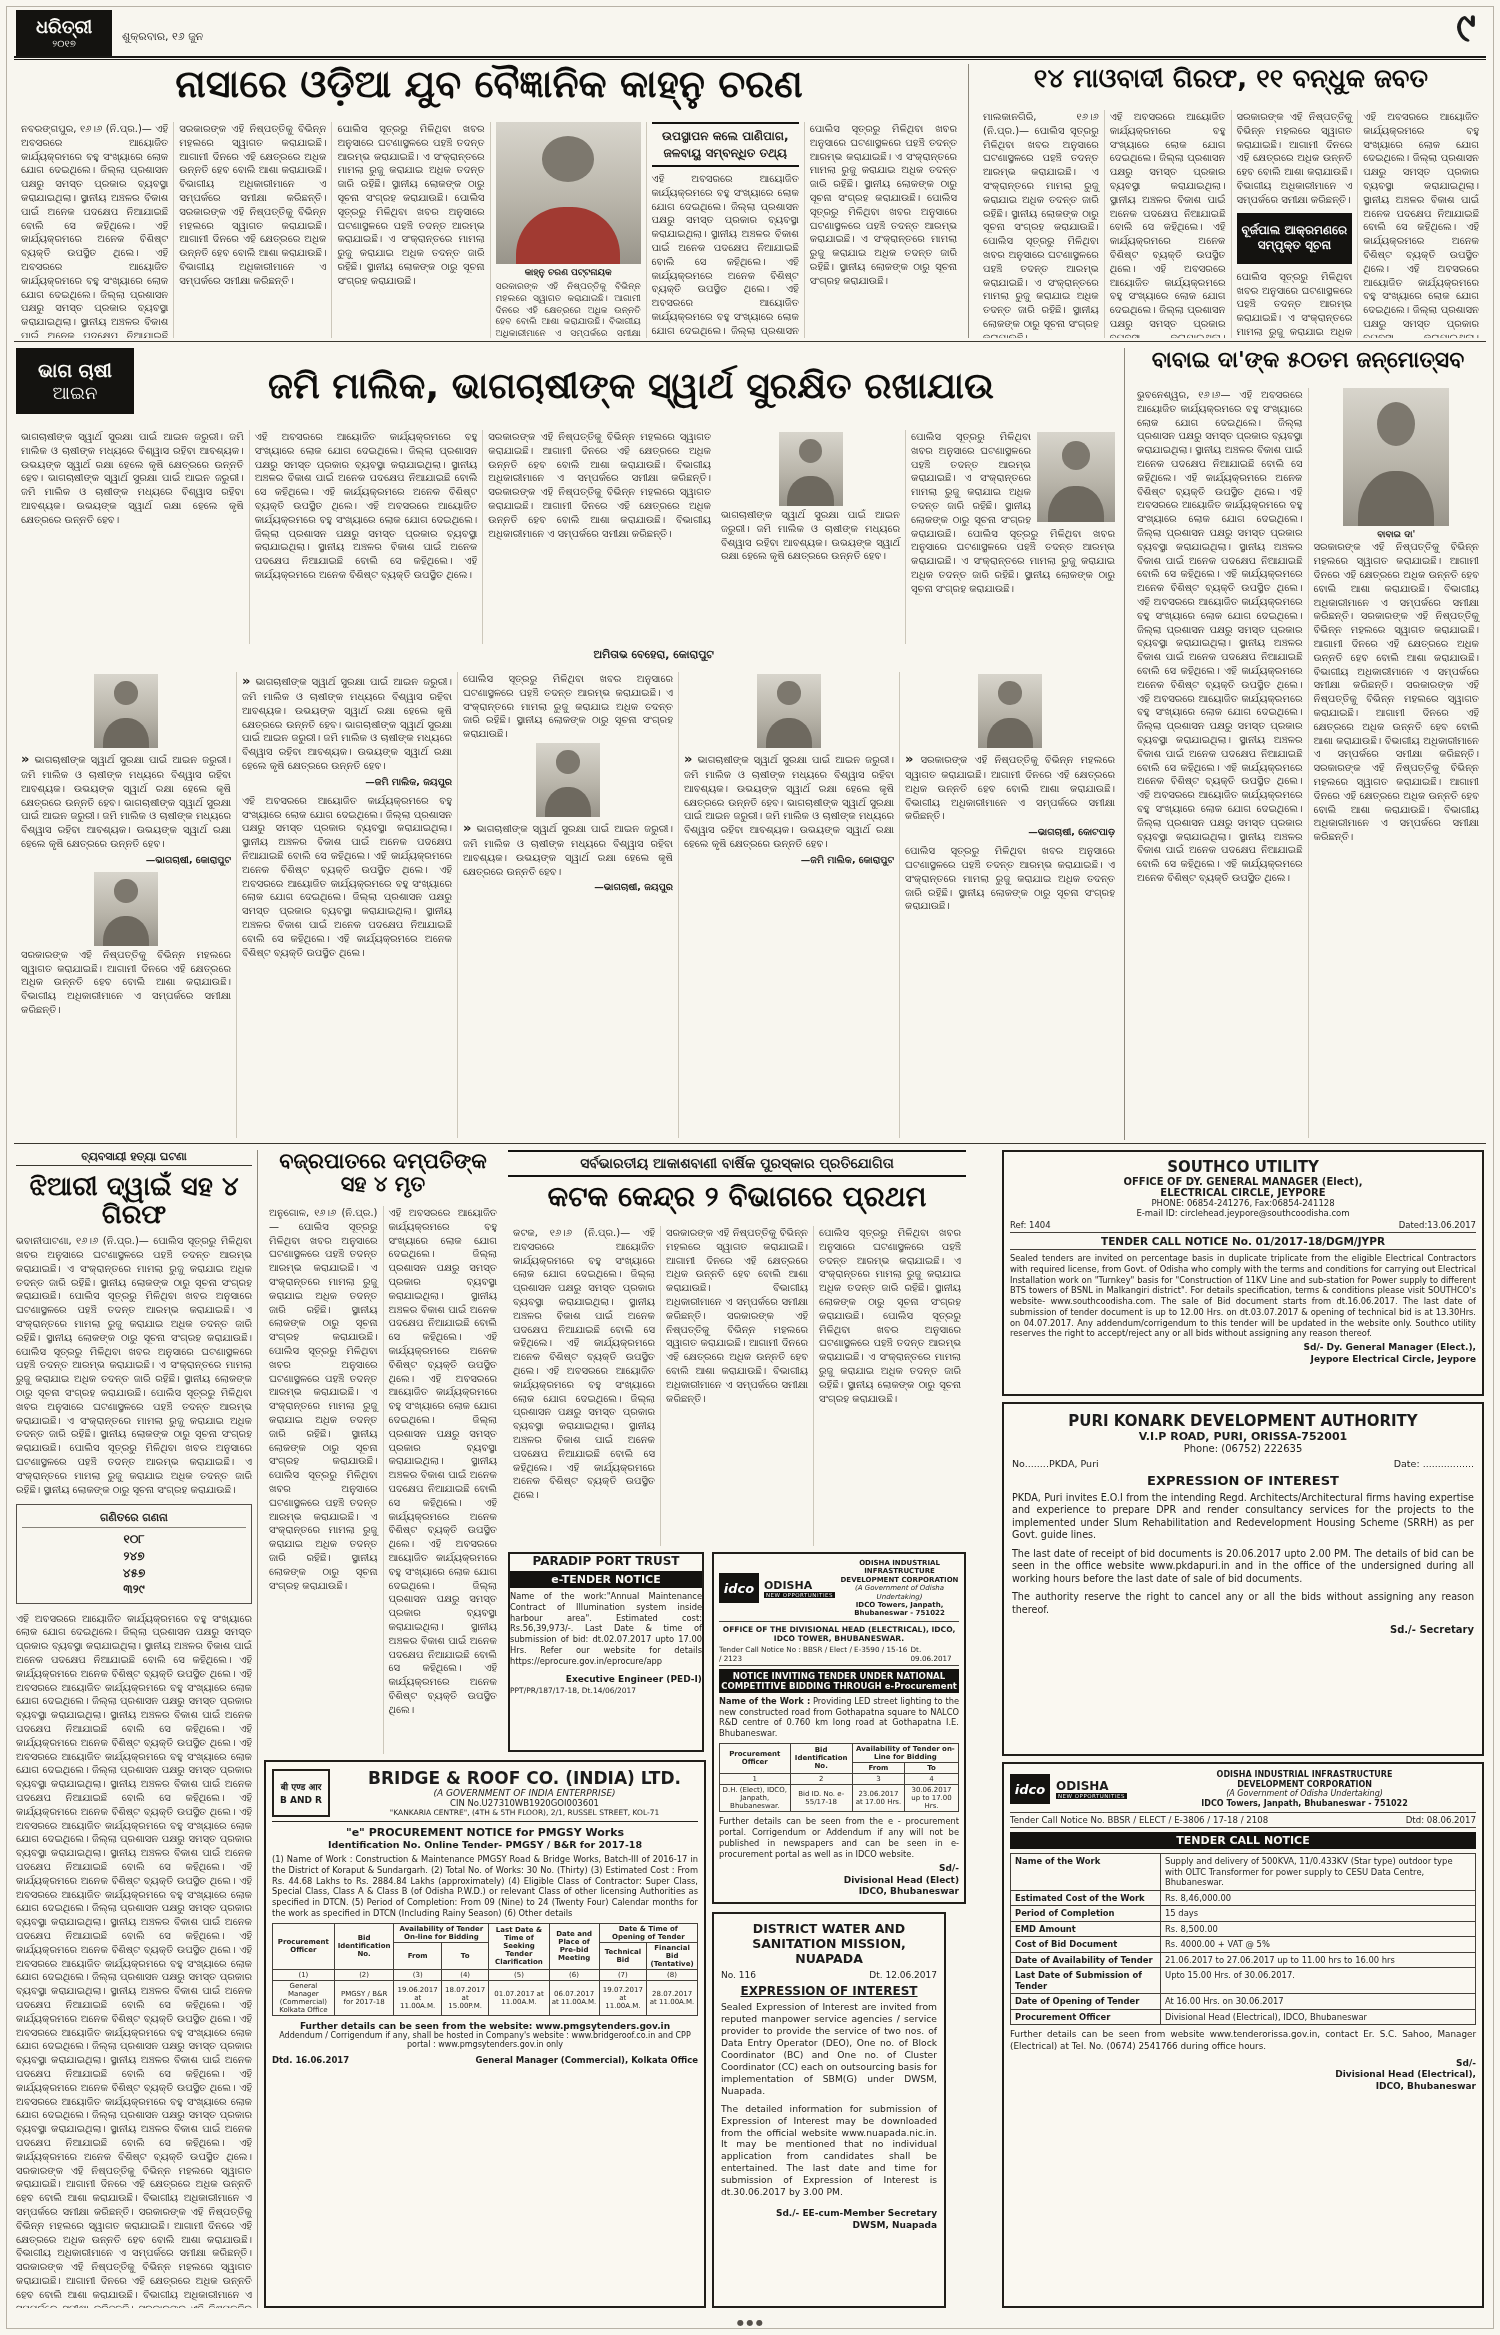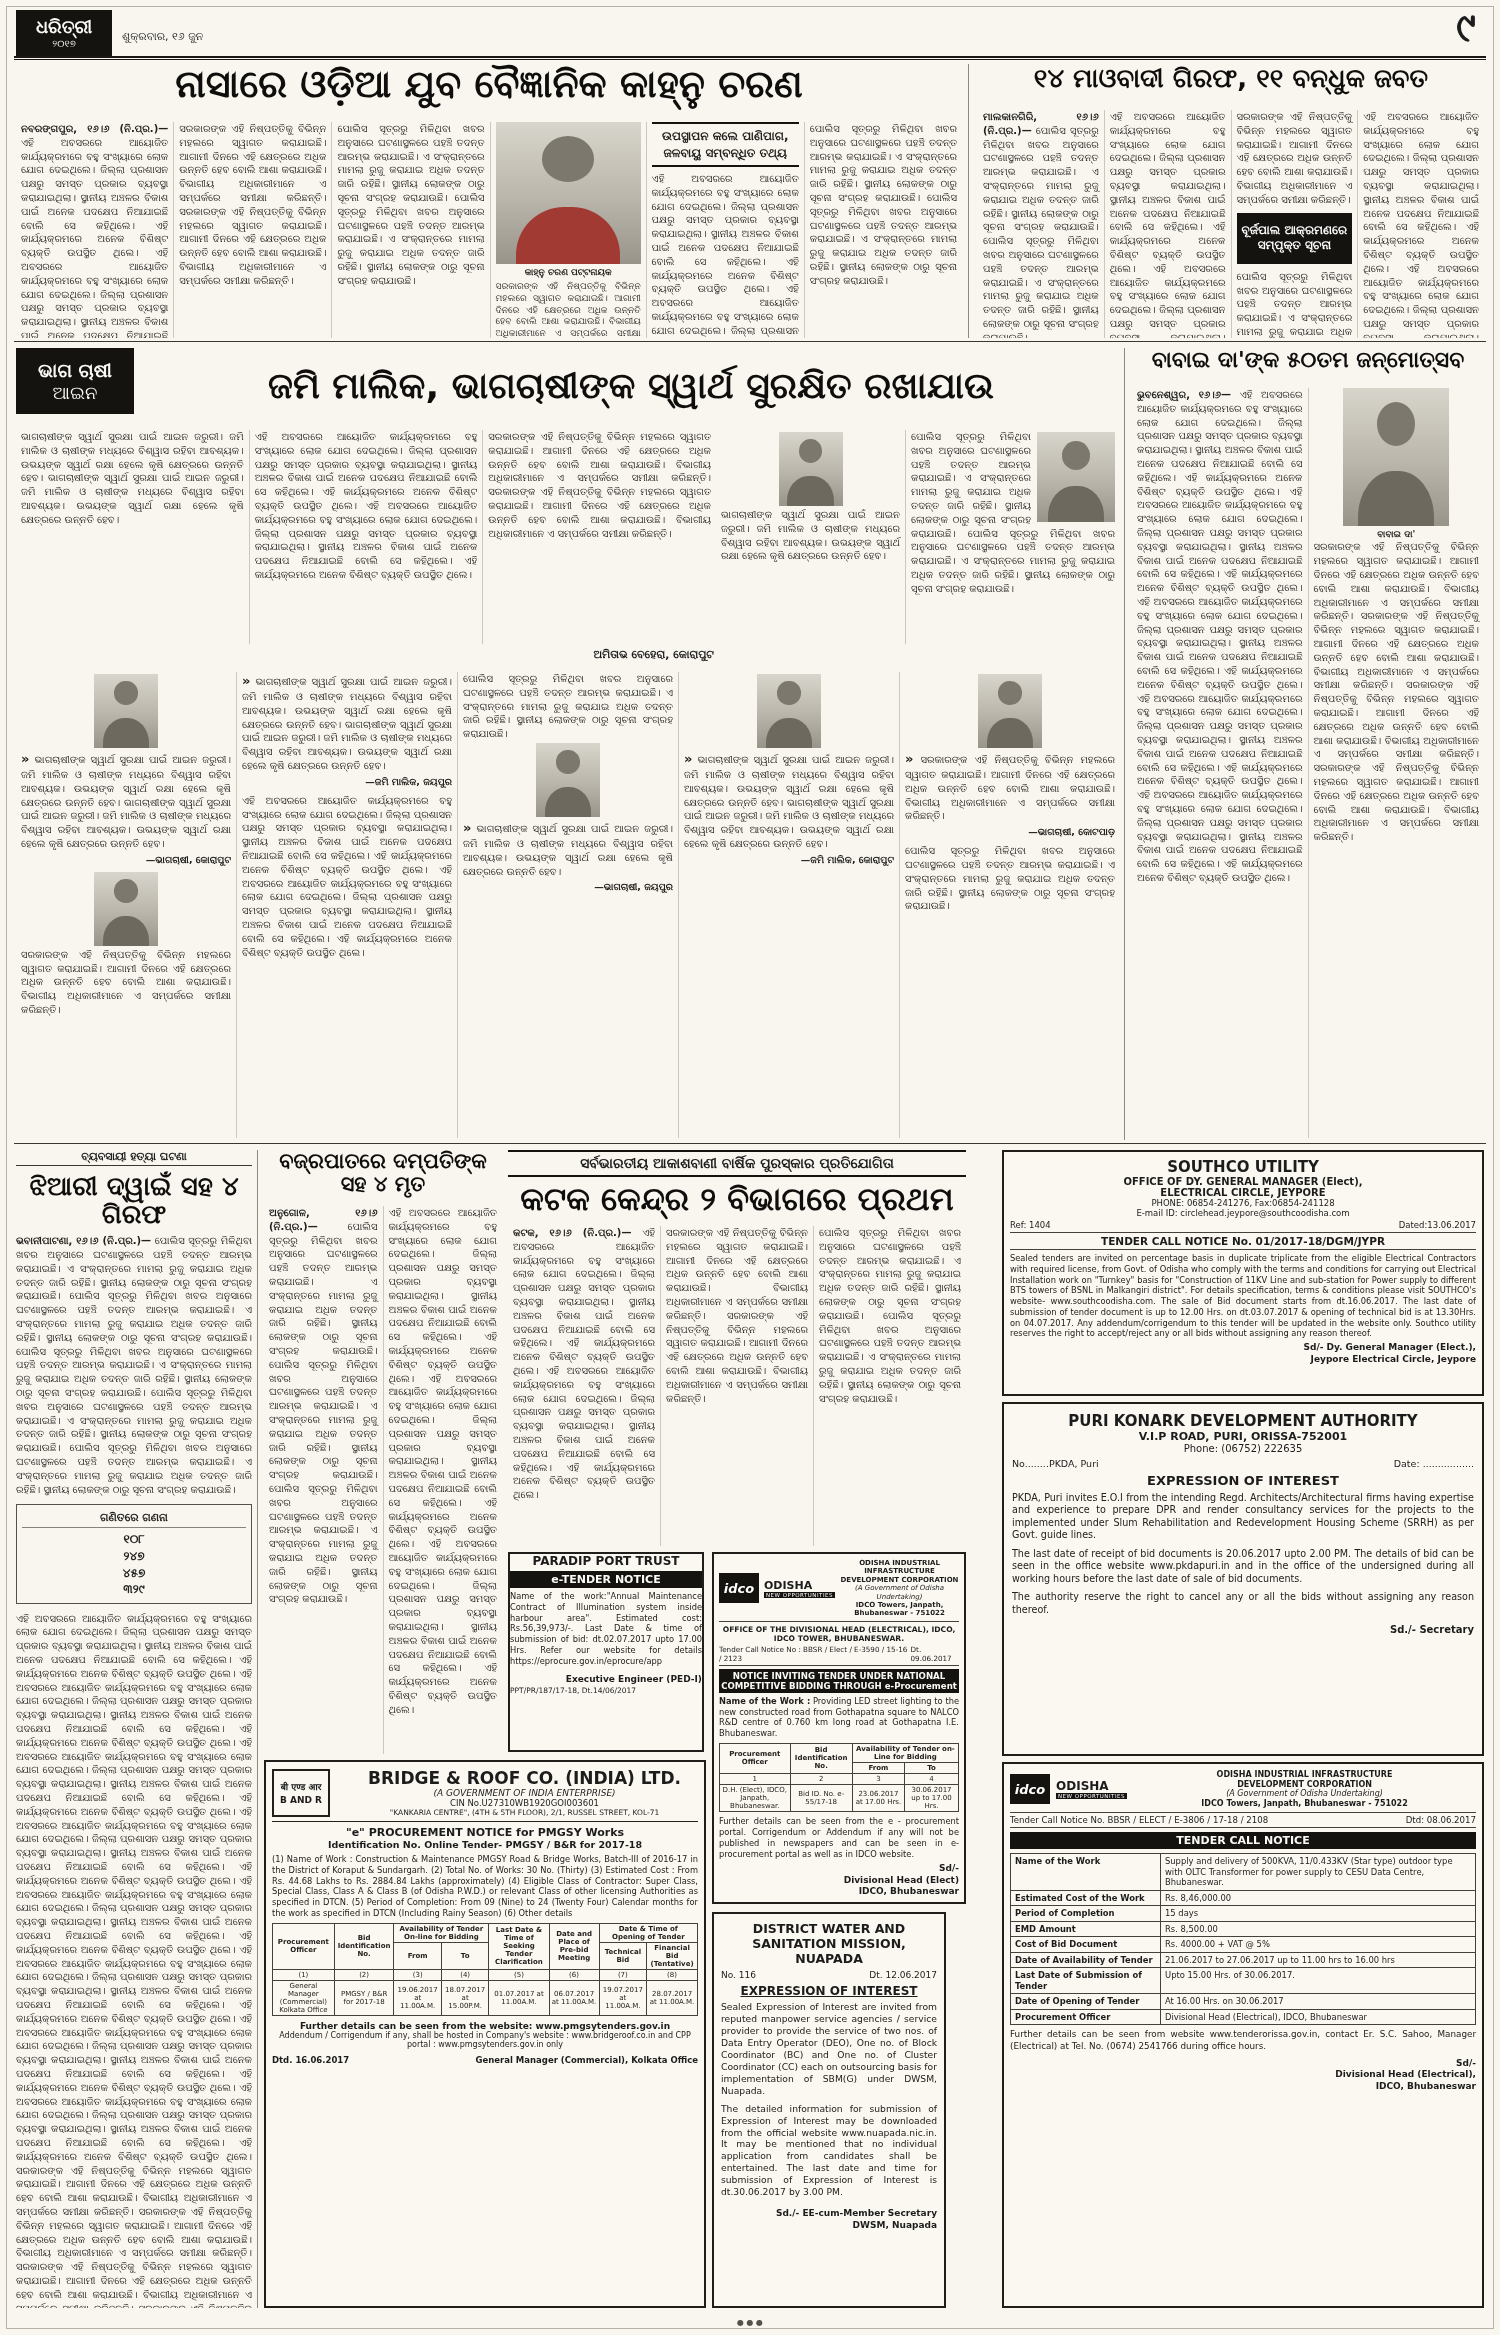--- a/index.html
+++ b/index.html
@@ -8,21 +8,21 @@
 .frame{position:absolute;inset:6px;border:1px solid #b8b2a6;pointer-events:none}
 .abs{position:absolute}
 .jt{text-align:justify}
 .b{font-weight:700}
 .ctr{text-align:center}
 .news{font-size:10px;line-height:1.38;color:#23211e}
 .cols{display:flex;height:100%;overflow:hidden}
 .col{flex:1;padding:0 5px;border-right:1px solid #ccc7ba;overflow:hidden}
 .col:last-child{border-right:0}
 .headline{font-weight:800;color:#0f0e0c;text-align:center;line-height:1.08}
-.dateline{font-weight:700}
+.dateline{font-weight:400}
 .inverse{background:#141310;color:#fbfaf5}
 .photo{position:relative;background:linear-gradient(180deg,#d8d5cc,#b9b5aa 55%,#98948a);overflow:hidden}
 .photo::before{content:"";position:absolute;left:32%;top:10%;width:36%;height:32%;border-radius:50%;background:#7d786e}
 .photo::after{content:"";position:absolute;left:14%;bottom:-8%;width:72%;height:48%;border-radius:46% 46% 0 0/70% 70% 0 0;background:#6e695f}
 .photo.red::after{background:#a13a32}
 .caption{font-size:9px;font-weight:700;text-align:center;padding-top:2px}
 .subbox{border-top:2px solid #141310;border-bottom:2px solid #141310;font-weight:800;font-size:12px;text-align:center;padding:4px 2px;margin:0 0 5px}
 .blackbox{background:#141310;color:#fff;font-weight:700;font-size:12px;text-align:center;padding:10px 4px;margin:6px 0;line-height:1.3}
 .kicker-rules{border-top:2px solid #141310;border-bottom:2px solid #141310;font-weight:800;text-align:center;padding:3px 0;font-size:14px}
 .notice{position:absolute;border:2px solid #201e1a;background:#faf8f1;overflow:hidden}
@@ -191,21 +191,21 @@
   <div class="abs" style="left:264px;top:1150px;width:238px;height:604px;overflow:hidden">
     <div class="headline" style="font-size:21px">ବଜ୍ରପାତରେ ଦମ୍ପତିଙ୍କ ସହ ୪ ମୃତ</div>
     <div class="cols news jt" style="position:absolute;top:56px;left:0;right:0;bottom:0">
       <div class="col"><span class="dateline">ଅନୁଗୋଳ, ୧୬।୬ (ନି.ପ୍ର.)—</span> <span>ପୋଲିସ ସୂତ୍ରରୁ ମିଳିଥିବା ଖବର ଅନୁସାରେ ଘଟଣାସ୍ଥଳରେ ପହଞ୍ଚି ତଦନ୍ତ ଆରମ୍ଭ କରାଯାଇଛି। ଏ ସଂକ୍ରାନ୍ତରେ ମାମଲା ରୁଜୁ କରାଯାଇ ଅଧିକ ତଦନ୍ତ ଜାରି ରହିଛି। ସ୍ଥାନୀୟ ଲୋକଙ୍କ ଠାରୁ ସୂଚନା ସଂଗ୍ରହ କରାଯାଉଛି। ପୋଲିସ ସୂତ୍ରରୁ ମିଳିଥିବା ଖବର ଅନୁସାରେ ଘଟଣାସ୍ଥଳରେ ପହଞ୍ଚି ତଦନ୍ତ ଆରମ୍ଭ କରାଯାଇଛି। ଏ ସଂକ୍ରାନ୍ତରେ ମାମଲା ରୁଜୁ କରାଯାଇ ଅଧିକ ତଦନ୍ତ ଜାରି ରହିଛି। ସ୍ଥାନୀୟ ଲୋକଙ୍କ ଠାରୁ ସୂଚନା ସଂଗ୍ରହ କରାଯାଉଛି। ପୋଲିସ ସୂତ୍ରରୁ ମିଳିଥିବା ଖବର ଅନୁସାରେ ଘଟଣାସ୍ଥଳରେ ପହଞ୍ଚି ତଦନ୍ତ ଆରମ୍ଭ କରାଯାଇଛି। ଏ ସଂକ୍ରାନ୍ତରେ ମାମଲା ରୁଜୁ କରାଯାଇ ଅଧିକ ତଦନ୍ତ ଜାରି ରହିଛି। ସ୍ଥାନୀୟ ଲୋକଙ୍କ ଠାରୁ ସୂଚନା ସଂଗ୍ରହ କରାଯାଉଛି।</span></div>
       <div class="col"><span>ଏହି ଅବସରରେ ଆୟୋଜିତ କାର୍ଯ୍ୟକ୍ରମରେ ବହୁ ସଂଖ୍ୟାରେ ଲୋକ ଯୋଗ ଦେଇଥିଲେ। ଜିଲ୍ଲା ପ୍ରଶାସନ ପକ୍ଷରୁ ସମସ୍ତ ପ୍ରକାର ବ୍ୟବସ୍ଥା କରାଯାଇଥିଲା। ସ୍ଥାନୀୟ ଅଞ୍ଚଳର ବିକାଶ ପାଇଁ ଅନେକ ପଦକ୍ଷେପ ନିଆଯାଇଛି ବୋଲି ସେ କହିଥିଲେ। ଏହି କାର୍ଯ୍ୟକ୍ରମରେ ଅନେକ ବିଶିଷ୍ଟ ବ୍ୟକ୍ତି ଉପସ୍ଥିତ ଥିଲେ। ଏହି ଅବସରରେ ଆୟୋଜିତ କାର୍ଯ୍ୟକ୍ରମରେ ବହୁ ସଂଖ୍ୟାରେ ଲୋକ ଯୋଗ ଦେଇଥିଲେ। ଜିଲ୍ଲା ପ୍ରଶାସନ ପକ୍ଷରୁ ସମସ୍ତ ପ୍ରକାର ବ୍ୟବସ୍ଥା କରାଯାଇଥିଲା। ସ୍ଥାନୀୟ ଅଞ୍ଚଳର ବିକାଶ ପାଇଁ ଅନେକ ପଦକ୍ଷେପ ନିଆଯାଇଛି ବୋଲି ସେ କହିଥିଲେ। ଏହି କାର୍ଯ୍ୟକ୍ରମରେ ଅନେକ ବିଶିଷ୍ଟ ବ୍ୟକ୍ତି ଉପସ୍ଥିତ ଥିଲେ। ଏହି ଅବସରରେ ଆୟୋଜିତ କାର୍ଯ୍ୟକ୍ରମରେ ବହୁ ସଂଖ୍ୟାରେ ଲୋକ ଯୋଗ ଦେଇଥିଲେ। ଜିଲ୍ଲା ପ୍ରଶାସନ ପକ୍ଷରୁ ସମସ୍ତ ପ୍ରକାର ବ୍ୟବସ୍ଥା କରାଯାଇଥିଲା। ସ୍ଥାନୀୟ ଅଞ୍ଚଳର ବିକାଶ ପାଇଁ ଅନେକ ପଦକ୍ଷେପ ନିଆଯାଇଛି ବୋଲି ସେ କହିଥିଲେ। ଏହି କାର୍ଯ୍ୟକ୍ରମରେ ଅନେକ ବିଶିଷ୍ଟ ବ୍ୟକ୍ତି ଉପସ୍ଥିତ ଥିଲେ।</span></div>
     </div>
   </div>
 
   <div class="abs" style="left:508px;top:1150px;width:458px;height:396px;overflow:hidden">
     <div class="kicker-rules">ସର୍ବଭାରତୀୟ ଆକାଶବାଣୀ ବାର୍ଷିକ ପୁରସ୍କାର ପ୍ରତିଯୋଗିତା</div>
-    <div class="headline" style="font-size:32px;margin:5px 0">କଟକ କେନ୍ଦ୍ର ୨ ବିଭାଗରେ ପ୍ରଥମ</div>
+    <div class="headline" style="font-size:28px;margin:5px 0">କଟକ କେନ୍ଦ୍ର ୨ ବିଭାଗରେ ପ୍ରଥମ</div>
     <div class="cols news jt" style="position:absolute;top:76px;left:0;right:0;bottom:0">
       <div class="col"><span class="dateline">କଟକ, ୧୬।୬ (ନି.ପ୍ର.)—</span> <span>ଏହି ଅବସରରେ ଆୟୋଜିତ କାର୍ଯ୍ୟକ୍ରମରେ ବହୁ ସଂଖ୍ୟାରେ ଲୋକ ଯୋଗ ଦେଇଥିଲେ। ଜିଲ୍ଲା ପ୍ରଶାସନ ପକ୍ଷରୁ ସମସ୍ତ ପ୍ରକାର ବ୍ୟବସ୍ଥା କରାଯାଇଥିଲା। ସ୍ଥାନୀୟ ଅଞ୍ଚଳର ବିକାଶ ପାଇଁ ଅନେକ ପଦକ୍ଷେପ ନିଆଯାଇଛି ବୋଲି ସେ କହିଥିଲେ। ଏହି କାର୍ଯ୍ୟକ୍ରମରେ ଅନେକ ବିଶିଷ୍ଟ ବ୍ୟକ୍ତି ଉପସ୍ଥିତ ଥିଲେ। ଏହି ଅବସରରେ ଆୟୋଜିତ କାର୍ଯ୍ୟକ୍ରମରେ ବହୁ ସଂଖ୍ୟାରେ ଲୋକ ଯୋଗ ଦେଇଥିଲେ। ଜିଲ୍ଲା ପ୍ରଶାସନ ପକ୍ଷରୁ ସମସ୍ତ ପ୍ରକାର ବ୍ୟବସ୍ଥା କରାଯାଇଥିଲା। ସ୍ଥାନୀୟ ଅଞ୍ଚଳର ବିକାଶ ପାଇଁ ଅନେକ ପଦକ୍ଷେପ ନିଆଯାଇଛି ବୋଲି ସେ କହିଥିଲେ। ଏହି କାର୍ଯ୍ୟକ୍ରମରେ ଅନେକ ବିଶିଷ୍ଟ ବ୍ୟକ୍ତି ଉପସ୍ଥିତ ଥିଲେ।</span></div>
       <div class="col"><span>ସରକାରଙ୍କ ଏହି ନିଷ୍ପତ୍ତିକୁ ବିଭିନ୍ନ ମହଲରେ ସ୍ୱାଗତ କରାଯାଇଛି। ଆଗାମୀ ଦିନରେ ଏହି କ୍ଷେତ୍ରରେ ଅଧିକ ଉନ୍ନତି ହେବ ବୋଲି ଆଶା କରାଯାଉଛି। ବିଭାଗୀୟ ଅଧିକାରୀମାନେ ଏ ସମ୍ପର୍କରେ ସମୀକ୍ଷା କରିଛନ୍ତି। ସରକାରଙ୍କ ଏହି ନିଷ୍ପତ୍ତିକୁ ବିଭିନ୍ନ ମହଲରେ ସ୍ୱାଗତ କରାଯାଇଛି। ଆଗାମୀ ଦିନରେ ଏହି କ୍ଷେତ୍ରରେ ଅଧିକ ଉନ୍ନତି ହେବ ବୋଲି ଆଶା କରାଯାଉଛି। ବିଭାଗୀୟ ଅଧିକାରୀମାନେ ଏ ସମ୍ପର୍କରେ ସମୀକ୍ଷା କରିଛନ୍ତି।</span></div>
       <div class="col"><span>ପୋଲିସ ସୂତ୍ରରୁ ମିଳିଥିବା ଖବର ଅନୁସାରେ ଘଟଣାସ୍ଥଳରେ ପହଞ୍ଚି ତଦନ୍ତ ଆରମ୍ଭ କରାଯାଇଛି। ଏ ସଂକ୍ରାନ୍ତରେ ମାମଲା ରୁଜୁ କରାଯାଇ ଅଧିକ ତଦନ୍ତ ଜାରି ରହିଛି। ସ୍ଥାନୀୟ ଲୋକଙ୍କ ଠାରୁ ସୂଚନା ସଂଗ୍ରହ କରାଯାଉଛି। ପୋଲିସ ସୂତ୍ରରୁ ମିଳିଥିବା ଖବର ଅନୁସାରେ ଘଟଣାସ୍ଥଳରେ ପହଞ୍ଚି ତଦନ୍ତ ଆରମ୍ଭ କରାଯାଇଛି। ଏ ସଂକ୍ରାନ୍ତରେ ମାମଲା ରୁଜୁ କରାଯାଇ ଅଧିକ ତଦନ୍ତ ଜାରି ରହିଛି। ସ୍ଥାନୀୟ ଲୋକଙ୍କ ଠାରୁ ସୂଚନା ସଂଗ୍ରହ କରାଯାଉଛି।</span></div>
     </div>
   </div>
 
   <div class="notice" style="left:508px;top:1552px;width:196px;height:200px;">
     <div class="ctr b" style="font-size:12px">PARADIP PORT TRUST</div>
     <div class="inverse ctr b" style="font-size:11px;padding:2px;margin:3px 0">e-TENDER NOTICE</div>

